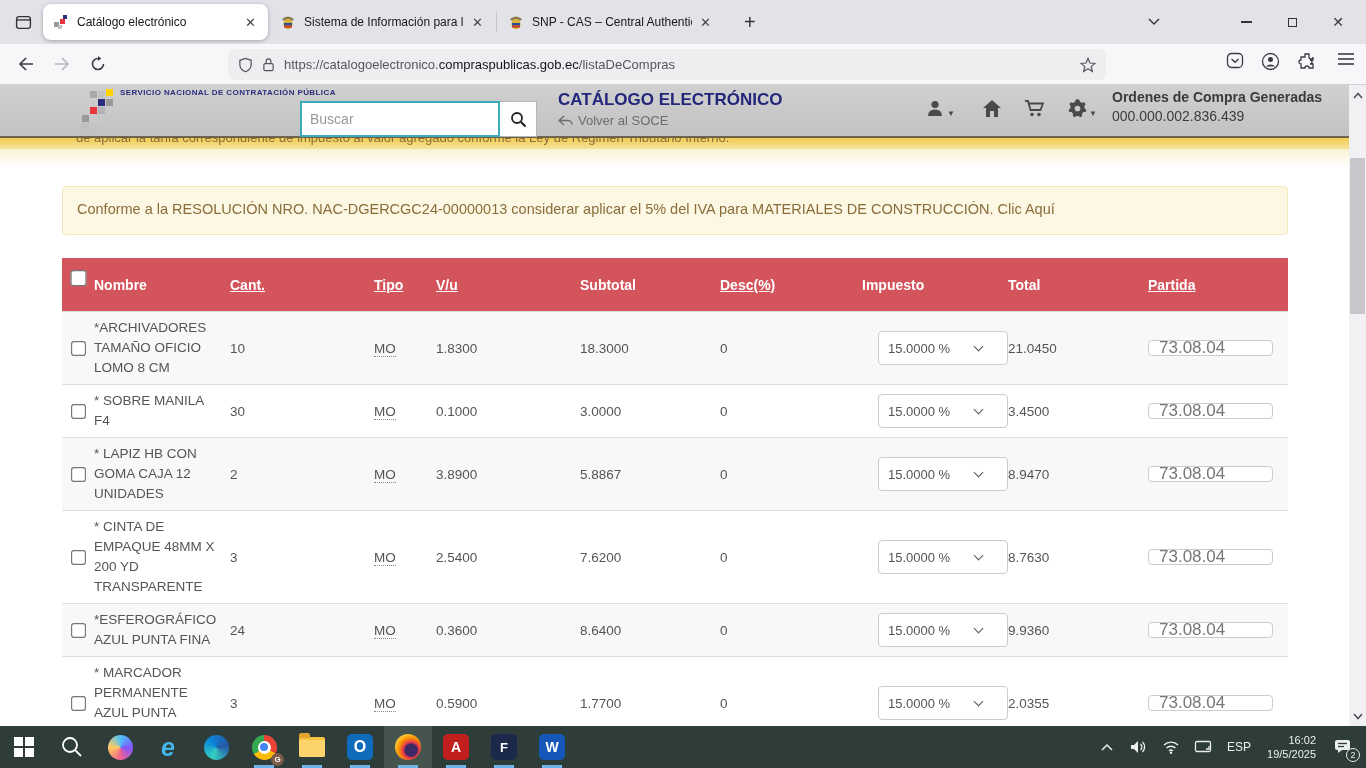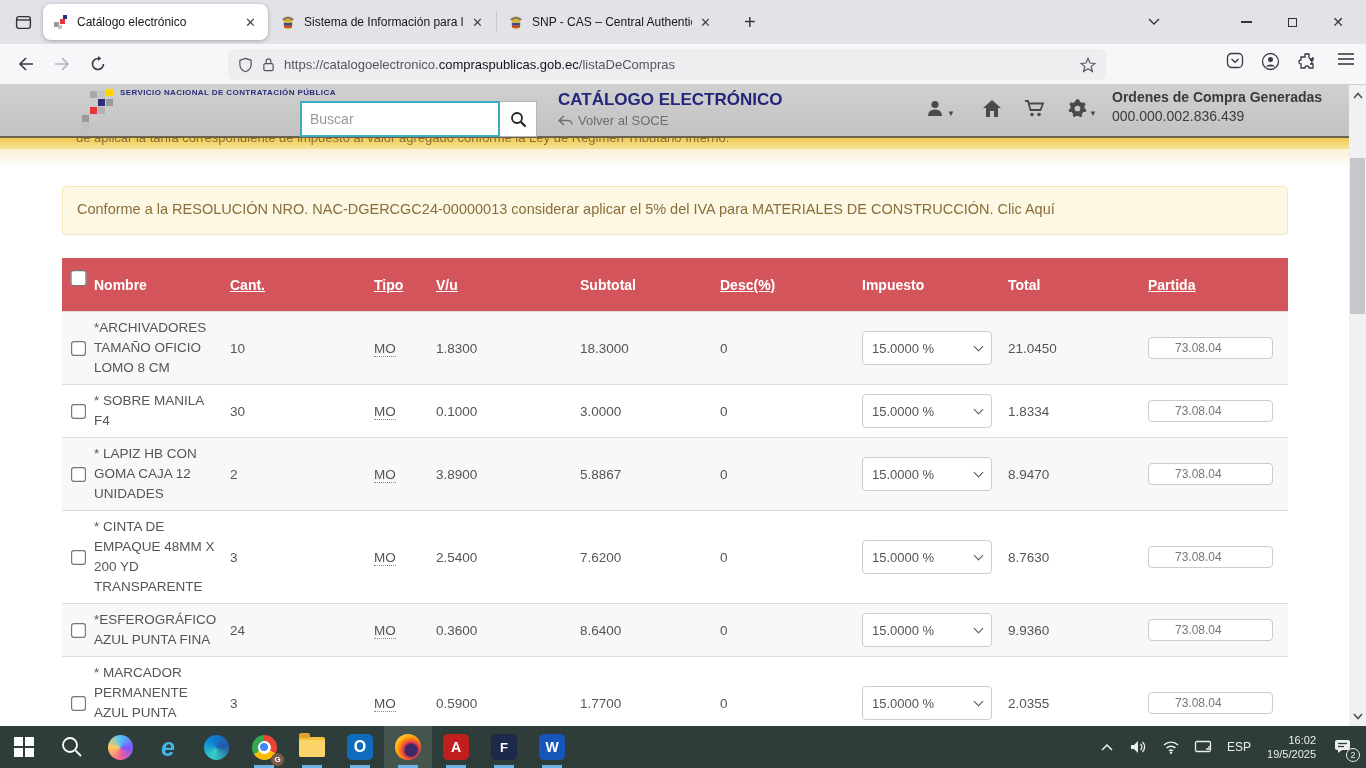--- a/index.html
+++ b/index.html
@@ -72,23 +72,23 @@
   .c-sub   { width:140px; }
   .c-desc  { width:142px; }
   .c-imp   { width:146px; }
   .c-total { width:140px; }
   .c-part  { flex:1; }
   .u { text-decoration:underline; }
   .thead .c-check input { transform:scale(1.25); margin-top:-14px; }
   .trow input[type=checkbox] { transform:scale(1.15); }
   .tipo-link { border-bottom:1px dotted #8a8a8a; cursor:pointer; }
   .select-wrap { position:relative; width:130px; height:34px; }
-  .select-wrap select { width:100%; height:100%; appearance:none; -moz-appearance:none; border:1px solid #ccc; border-radius:4px; background:#fff; color:#555; font-size:13px; padding:0 22px 0 9px; font-family:"Liberation Sans",sans-serif; }
+  .select-wrap select { width:100%; height:100%; appearance:none; -moz-appearance:none; border:1px solid #ccc; border-radius:4px; background:#fff; color:#555; font-size:13px; padding:0 22px 0 9px; font-family:"Liberation Sans",sans-serif;margin-left:16px; }
   .select-wrap::after { content:""; position:absolute; right:10px; top:12px; width:6px; height:6px; border-right:1.5px solid #555; border-bottom:1.5px solid #555; transform:rotate(45deg); pointer-events:none; }
-  .partida-input { width:125px; height:22px; border:1px solid #ccc; border-radius:4px; color:#777; font-size:12px; padding:0 26px; background:#fff; font-family:"Liberation Sans",sans-serif; }
+  .partida-input { width:125px; height:16px; border:1px solid #ccc; border-radius:4px; color:#777; font-size:17px; padding:0 10px; background:#fff; font-family:"Liberation Sans",sans-serif; }
 
   
   .pscroll { position:absolute; top:0; right:0; bottom:0; width:17px; background:#f1f1f3; }
   .pscroll .arr { position:absolute; left:0; width:17px; height:16px; display:grid; place-items:center; color:#4d4d52; }
   .pscroll .thumb { position:absolute; left:1px; top:73px; width:15px; height:156px; background:#c7c7cb; }
 
   
   .taskbar { position:absolute; bottom:0; left:0; right:0; height:42px; background:#2e3d39; display:flex; align-items:center; }
   .tb-item { position:relative; width:48px; height:42px; display:grid; place-items:center; }
   .tb-item.active { background:#46544e; }
@@ -361,21 +361,21 @@
             <div class="c-cant">30</div>
             <div class="c-tipo"><span class="tipo-link">MO</span></div>
             <div class="c-vu">0.1000</div>
             <div class="c-sub">3.0000</div>
             <div class="c-desc">0</div>
             <div class="c-imp">
               <div class="select-wrap">
                 <select><option>15.0000 %</option></select>
               </div>
             </div>
-            <div class="c-total">1.8334</div>
+            <div class="c-total">3.4500</div>
             <div class="c-part"><input class="partida-input" type="text" value="73.08.04" style=""></div>
           </div>
           <div class="trow">
             <div class="c-check">
               <input type="checkbox" style="">
             </div>
             <div class="c-name">* LAPIZ HB CON GOMA CAJA 12 UNIDADES</div>
             <div class="c-cant">2</div>
             <div class="c-tipo"><span class="tipo-link">MO</span></div>
             <div class="c-vu">3.8900</div>

